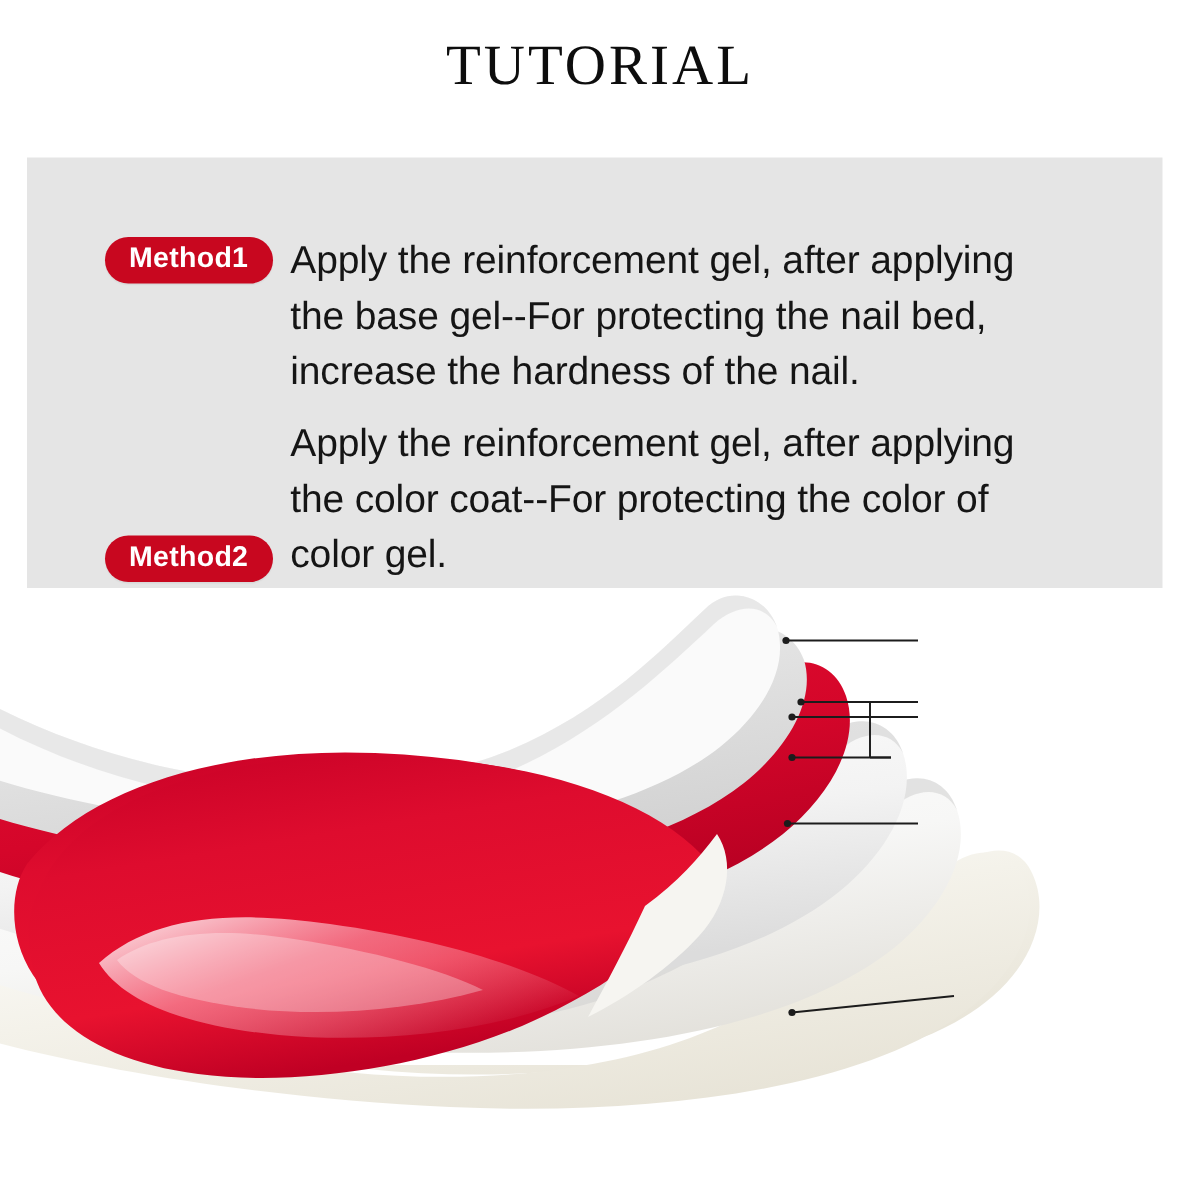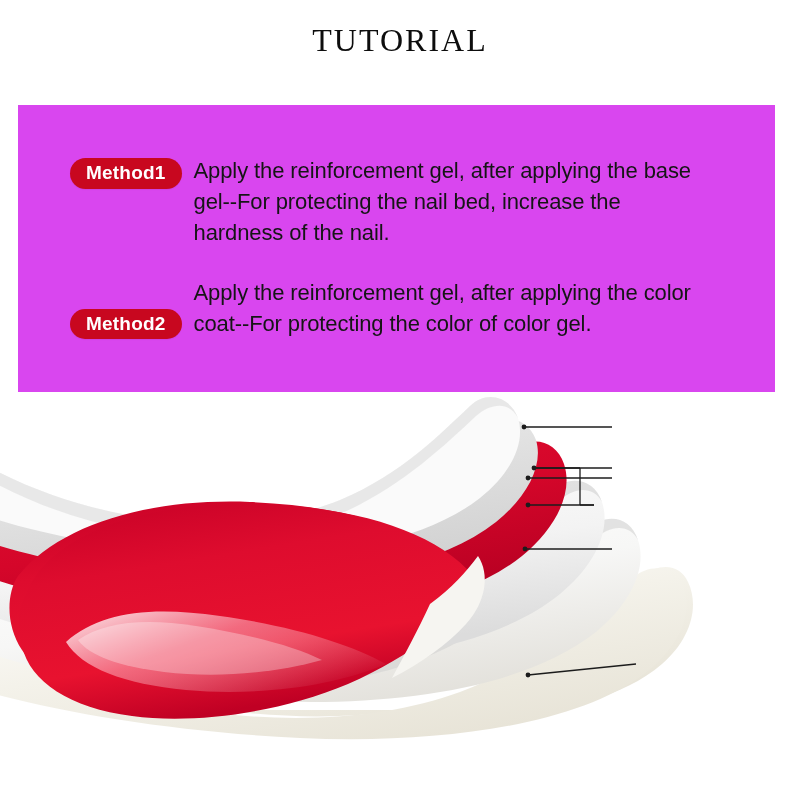--- a/index.html
+++ b/index.html
@@ -17,34 +17,34 @@
   }
 
   
   #page-title {
     position: absolute;
     left: 0;
     top: 22px;
     width: 800px;
     text-align: center;
     font-family: "Liberation Serif", "DejaVu Serif", serif;
-    font-size: 32px;
+    font-size: 38px;
     letter-spacing: 2px;
     color: #0d0d0d;
     font-weight: 400;
   }
 
   
   #methods-panel {
     position: absolute;
     left: 18px;
     top: 105px;
     width: 757px;
     height: 287px;
-    background: #d946ef;
+    background: #e5e5e5;
   }
 
   .method-row {
     position: absolute;
     left: 52px;
     display: flex;
     align-items: flex-start;
   }
   #method-row-1 { top: 50px; }
   #method-row-2 { top: 172px; align-items: flex-end; }
@@ -59,21 +59,21 @@
     padding: 5px 16px 6px 16px;
     line-height: 1.05;
     letter-spacing: 0.2px;
     margin-top: 3px;
     white-space: nowrap;
     box-shadow: 0 1px 1px rgba(0,0,0,.06);
   }
 
   .method-text {
     margin-left: 12px;
-    font-size: 22px;
+    font-size: 26px;
     line-height: 1.42;
     color: #151515;
     max-width: 510px;
     letter-spacing: -0.1px;
   }
 
   
   #diagram {
     position: absolute;
     left: 0;

